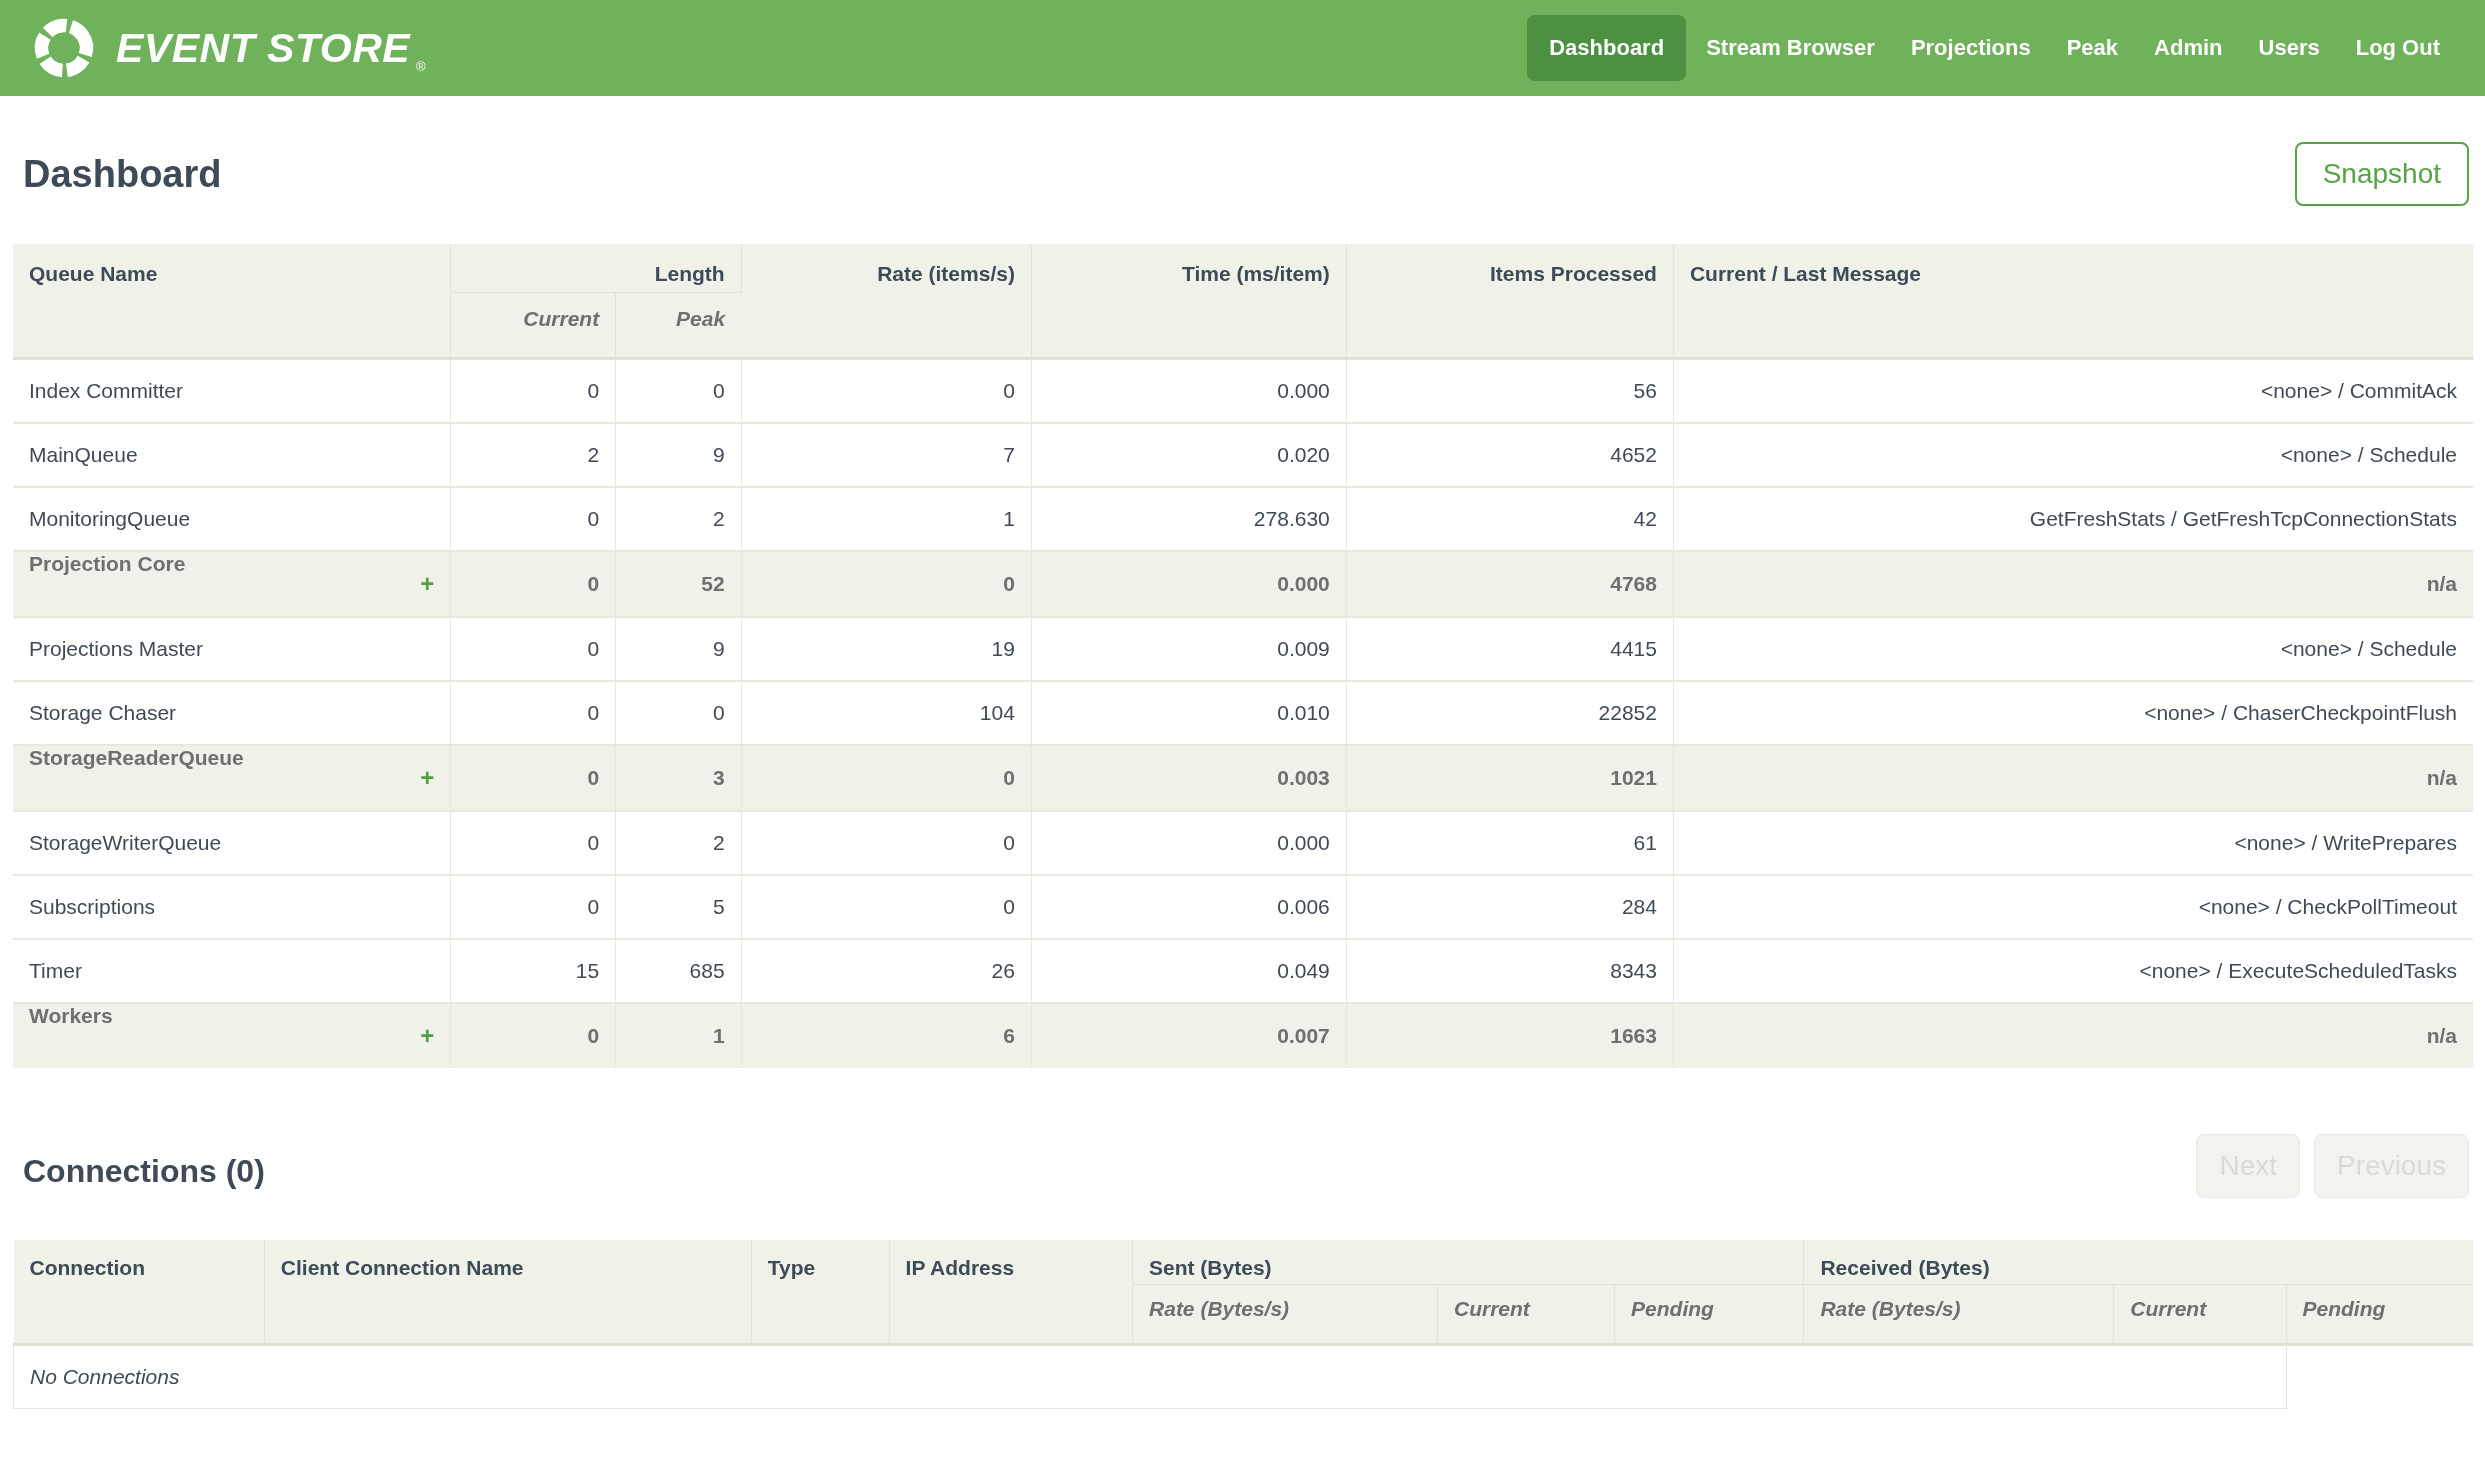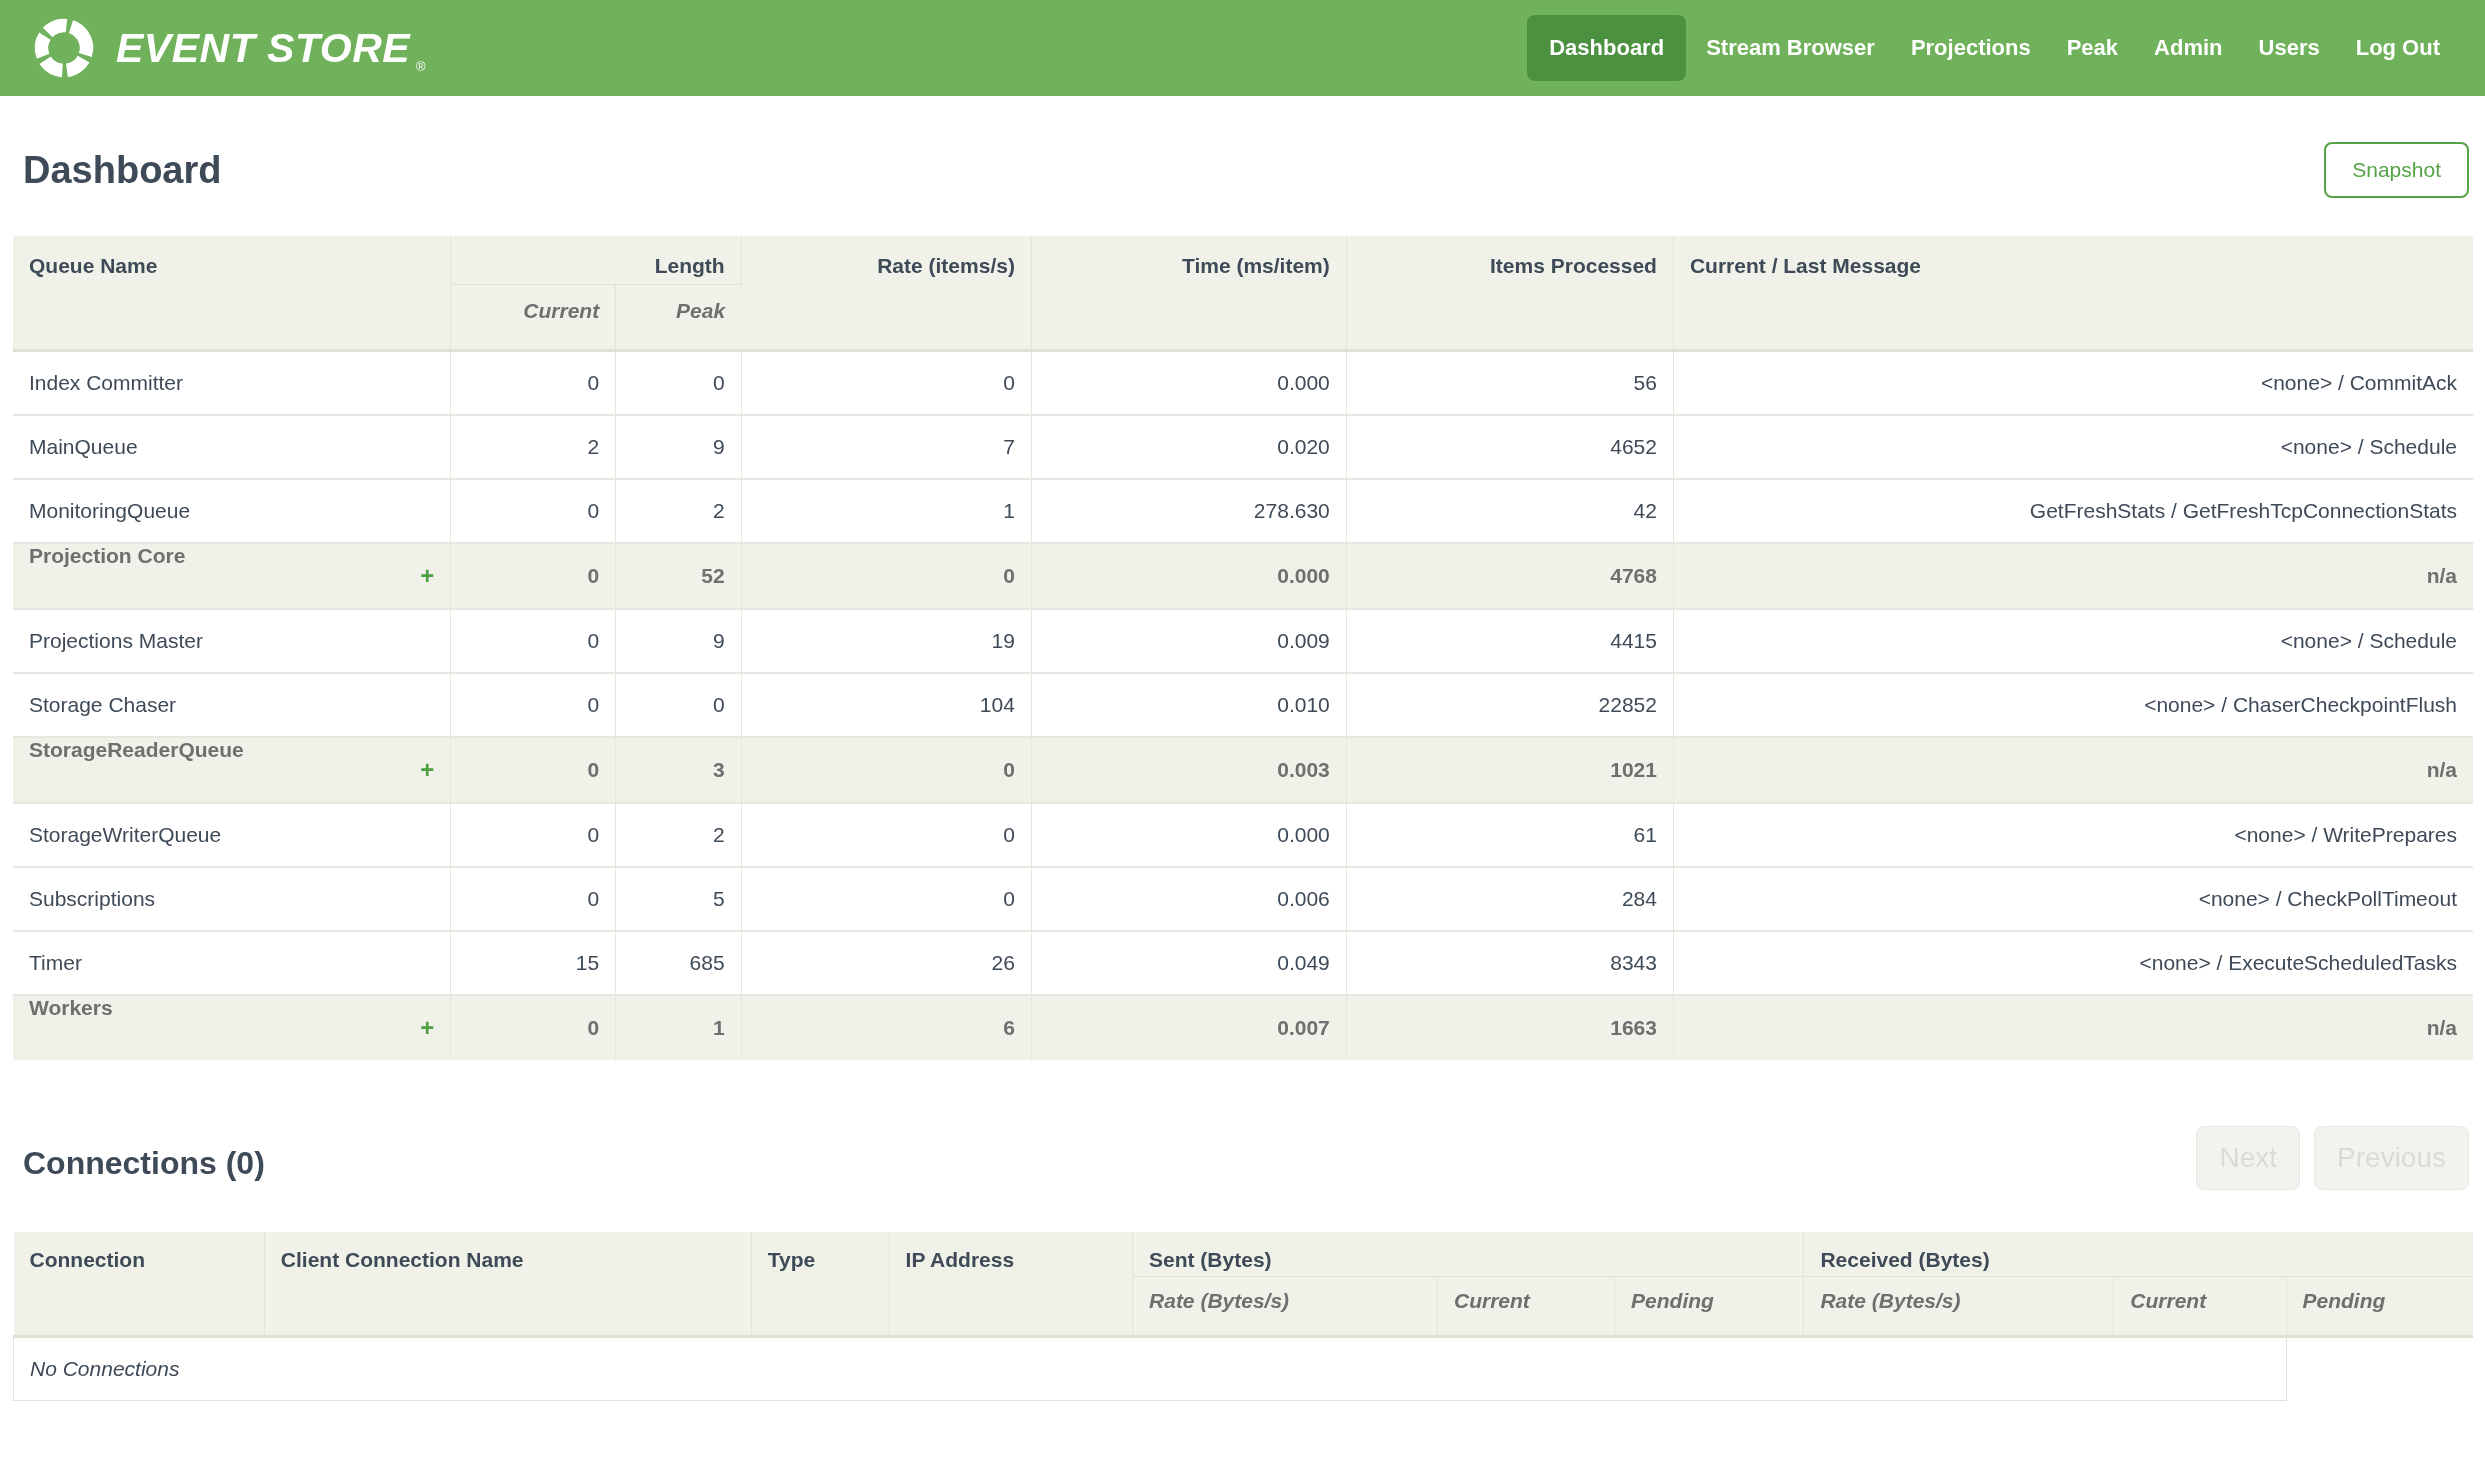--- a/index.html
+++ b/index.html
@@ -28,21 +28,21 @@
     text-decoration:none;padding:20px 16px;border-radius:8px;white-space:nowrap;
   }
   ul.nav-items li.active a{background:#4c9140;padding:20px 22px;}
 
   
   .content{padding:0 13px;}
   .page-head{display:flex;justify-content:space-between;align-items:center;margin-top:46px;}
   h1.page-title{font-size:38px;font-weight:bold;color:#3e4a57;margin:0 0 0 10px;}
   .snapshot-btn{
     background:#fff;border:2px solid #55a345;color:#55a345;
-    font-size:21px;border-radius:8px;padding:14px 26px;margin-right:4px;
+    font-size:28px;border-radius:8px;padding:14px 26px;margin-right:4px;
     font-family:"Liberation Sans",sans-serif;cursor:pointer;
   }
 
   
   table{width:100%;border-collapse:collapse;table-layout:fixed;}
   th,td{box-sizing:border-box;}
   thead th{
     background:#f0f2ea;color:#3e4a57;font-size:21px;font-weight:bold;
     text-align:left;vertical-align:top;padding:18px 16px 6px;
     border-right:1px solid #e2e4da;

